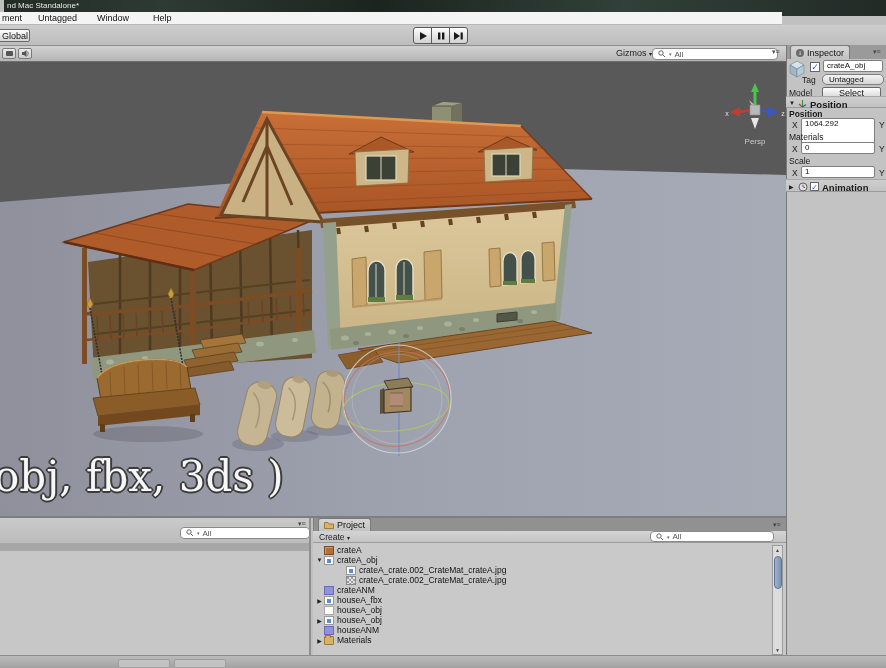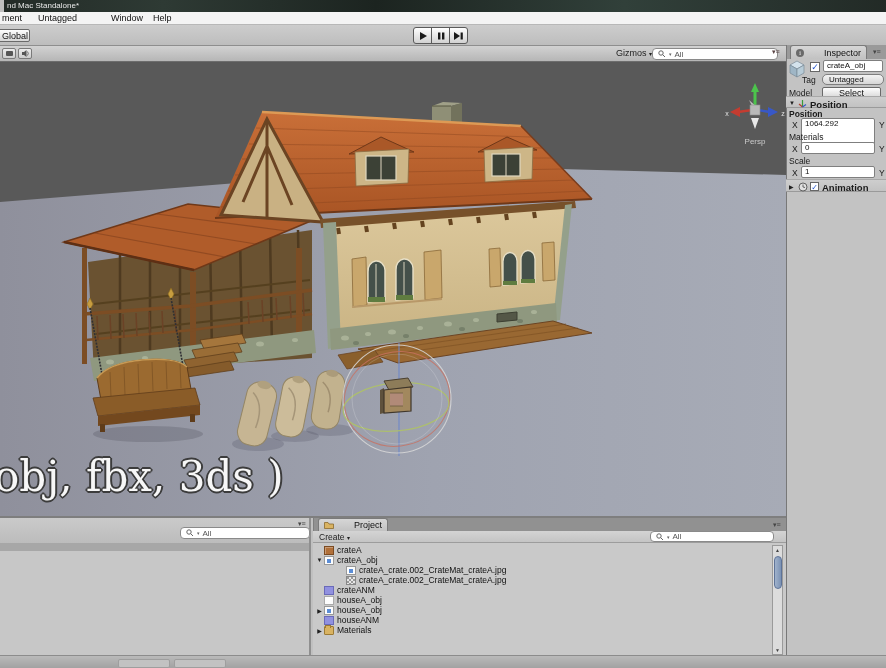--- a/index.html
+++ b/index.html
@@ -5,21 +5,21 @@
   * { margin:0; padding:0; box-sizing:border-box; }
   html,body { width:886px; height:668px; overflow:hidden; }
   body { font-family:"Liberation Sans", sans-serif; background:#c0c0c0; position:relative; }
   .abs { position:absolute; }
 
   
   .title-bar { left:4px; top:0; width:886px; height:16px;
     background:linear-gradient(90deg,#232b27 0%, #2e3a34 18%, #1c2420 42%, #31403a 70%, #222a26 100%);
     color:#e8e8e8; font-size:8px; line-height:12px; }
   .title-bar span { padding-left:3px; }
-  .menu-bar { left:0; top:12px; width:886px; height:13px; background:#f4f4f4; border-bottom:1px solid #b8b8b8; }
+  .menu-bar { left:0; top:12px; width:782px; height:13px; background:#f4f4f4; border-bottom:1px solid #b8b8b8; }
   .menu-item { position:absolute; top:1px; font-size:9px; color:#111; }
   .main-toolbar { left:0; top:25px; width:886px; height:21px;
     background:linear-gradient(#cdcdcd,#bdbdbd); border-bottom:1px solid #8e8e8e; }
   .btn { background:linear-gradient(#fdfdfd,#d6d6d6); border:1px solid #6a6a6a; border-radius:2px;
     font-size:9px; color:#111; display:flex; align-items:center; justify-content:center; }
   .global-btn { left:-8px; top:4px; width:38px; height:13px; padding-left:8px; }
   .play-group { left:414px; top:2px; display:flex; }
   .play-btn { width:19px; height:17px; border-radius:0; border:1px solid #5a5a5a; margin-left:-1px;
     background:linear-gradient(#fefefe,#d2d2d2); display:flex; align-items:center; justify-content:center; }
   .play-btn:first-child { border-radius:3px 0 0 3px; }
@@ -38,21 +38,21 @@
   
   .scene-view { left:0; top:62px; width:786px; height:456px; background:#595959; overflow:hidden; }
   .overlay-text { position:absolute; left:-6px; top:390px; font-family:"DejaVu Serif", serif;
     font-size:42px; color:#f7f7f7;
     text-shadow:-2px 0 #3c3c3c, 2px 0 #3c3c3c, 0 -2px #3c3c3c, 0 2px #3c3c3c,
       -1px -1px #3c3c3c, 1px 1px #3c3c3c, 1px -1px #3c3c3c, -1px 1px #3c3c3c; }
 
   
   .inspector-header { left:786px; top:45px; width:100px; height:14px; background:#9a9a9a; border-left:1px solid #787878; }
   .tab { position:absolute; background:linear-gradient(#d6d6d6,#c2c2c2); border:1px solid #7a7a7a; border-bottom:none;
-    border-radius:3px 3px 0 0; font-size:9px; color:#111; display:flex; align-items:center; gap:20px; padding:0 5px; }
+    border-radius:3px 3px 0 0; font-size:9px; color:#111; display:flex; align-items:center; gap:3px; padding:0 5px; }
   .inspector-body { left:786px; top:59px; width:100px; height:596px; background:#c3c3c3; border-left:1px solid #787878; }
   .ins-label { position:absolute; font-size:8.5px; color:#1a1a1a; }
   .bold { font-weight:bold; }
   .field { position:absolute; background:#fff; border:1px solid #7f7f7f; border-radius:2px;
     font-size:8px; color:#111; line-height:10px; padding-left:3px; overflow:hidden; white-space:nowrap; }
   .dropdown { position:absolute; background:linear-gradient(#f4f4f4,#d6d6d6); border:1px solid #7f7f7f; border-radius:5px;
     font-size:8px; color:#111; line-height:9px; padding-left:6px; overflow:hidden; white-space:nowrap; }
   .section-hdr { position:absolute; left:786px; width:100px; background:linear-gradient(#cecece,#c2c2c2);
     border-top:1px solid #a8a8a8; border-bottom:1px solid #9a9a9a; }
   .cb { position:absolute; width:10px; height:10px; background:#fff; border:1px solid #666; font-size:9px;
@@ -96,21 +96,21 @@
 </head>
 <body>
 
 <div class="abs title-bar">
   <span>nd Mac Standalone*</span>
 </div>
 
 <div class="abs menu-bar">
   <span class="menu-item" style="left:2px">ment</span>
   <span class="menu-item" style="left:38px">Untagged</span>
-  <span class="menu-item" style="left:111px">Window</span>
+  <span class="menu-item" style="left:97px">Window</span>
   <span class="menu-item" style="left:153px">Help</span>
 </div>
 
 <div class="abs main-toolbar">
   <div class="abs btn global-btn">Global</div>
   <div class="abs play-group">
     <div class="play-btn">
       <svg width="10" height="10">
           <path d="M2,1 L9,5 L2,9 Z" fill="#1a1a1a"></path>
         </svg>
@@ -451,20 +451,25 @@
       <span class="fold"></span>
       <span class="picon ic-tex"></span>
       <span>crateA_crate.002_CrateMat_crateA.jpg</span>
     </div>
     <div class="prow">
       <span class="fold"></span>
       <span class="picon ic-anim"></span>
       <span>crateANM</span>
     </div>
     <div class="prow">
+      <span class="fold">▶</span>
+      <span class="picon ic-model"></span>
+      <span>houseA_fbx</span>
+    </div>
+    <div class="prow">
       <span class="fold"></span>
       <span class="picon ic-page"></span>
       <span>houseA_obj</span>
     </div>
     <div class="prow">
       <span class="fold">▶</span>
       <span class="picon ic-model"></span>
       <span>houseA_obj</span>
     </div>
     <div class="prow">

